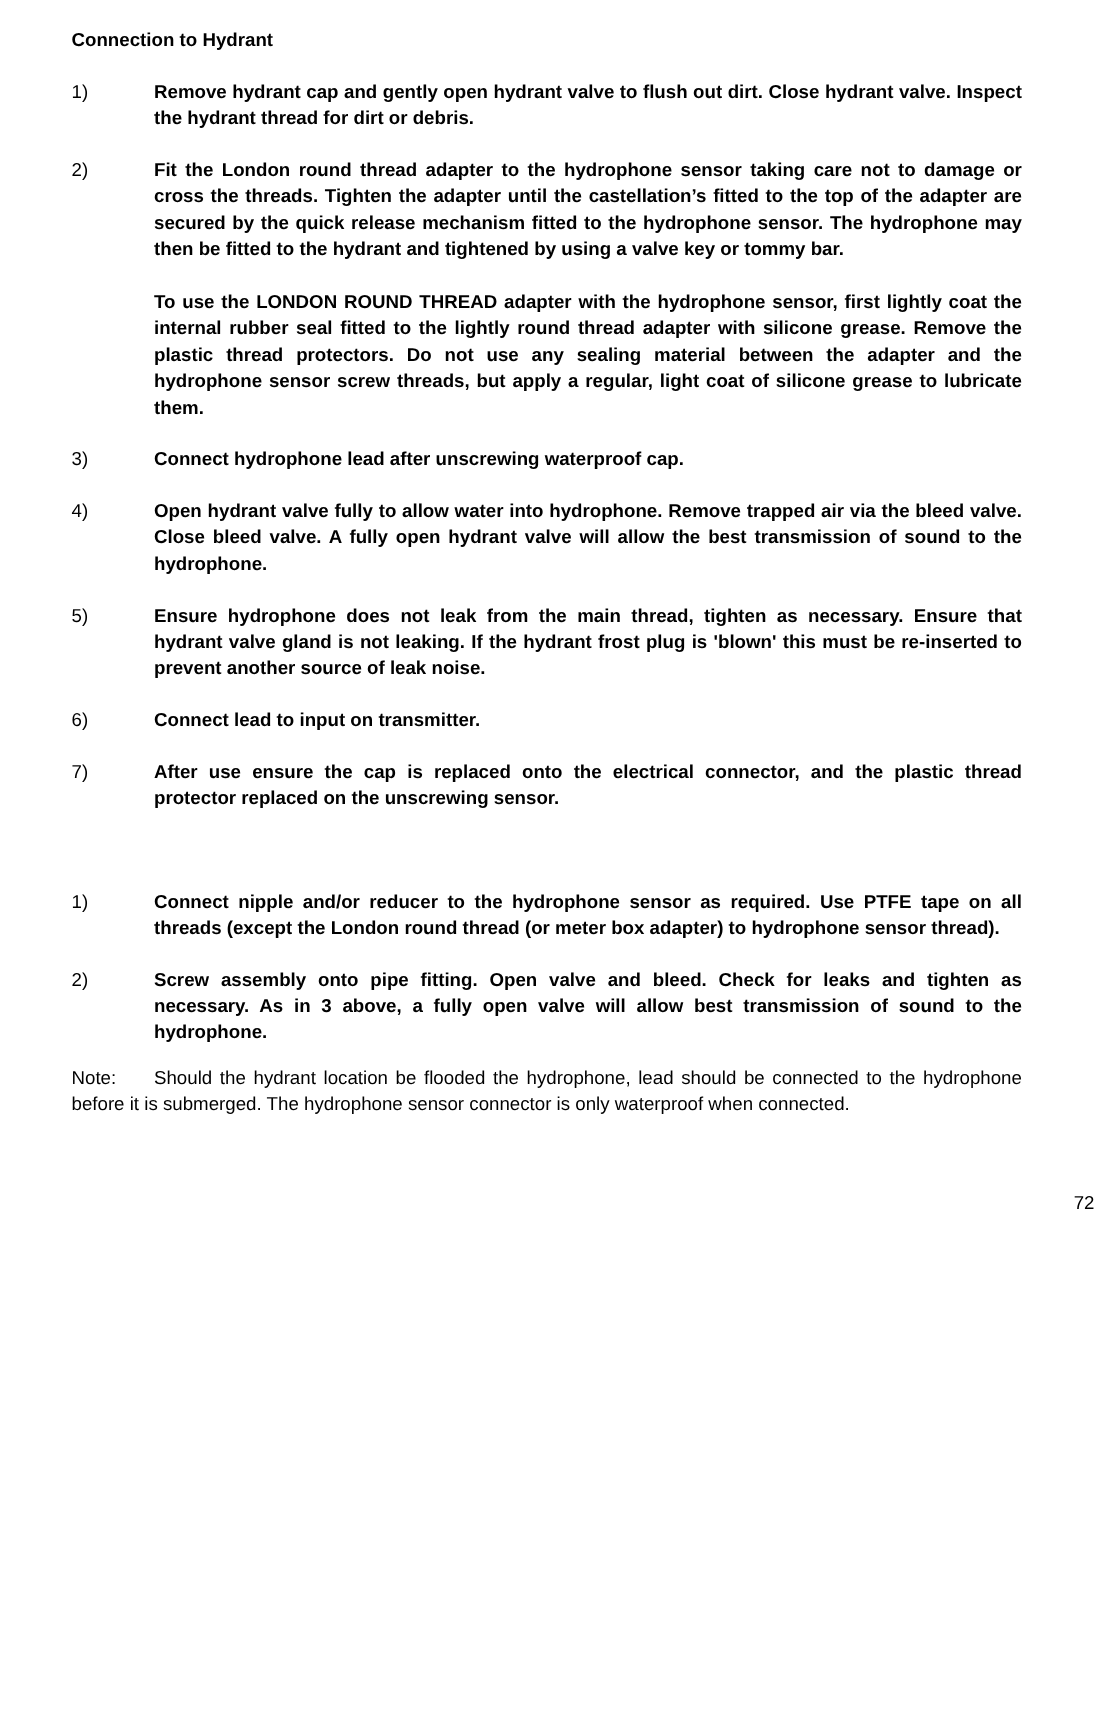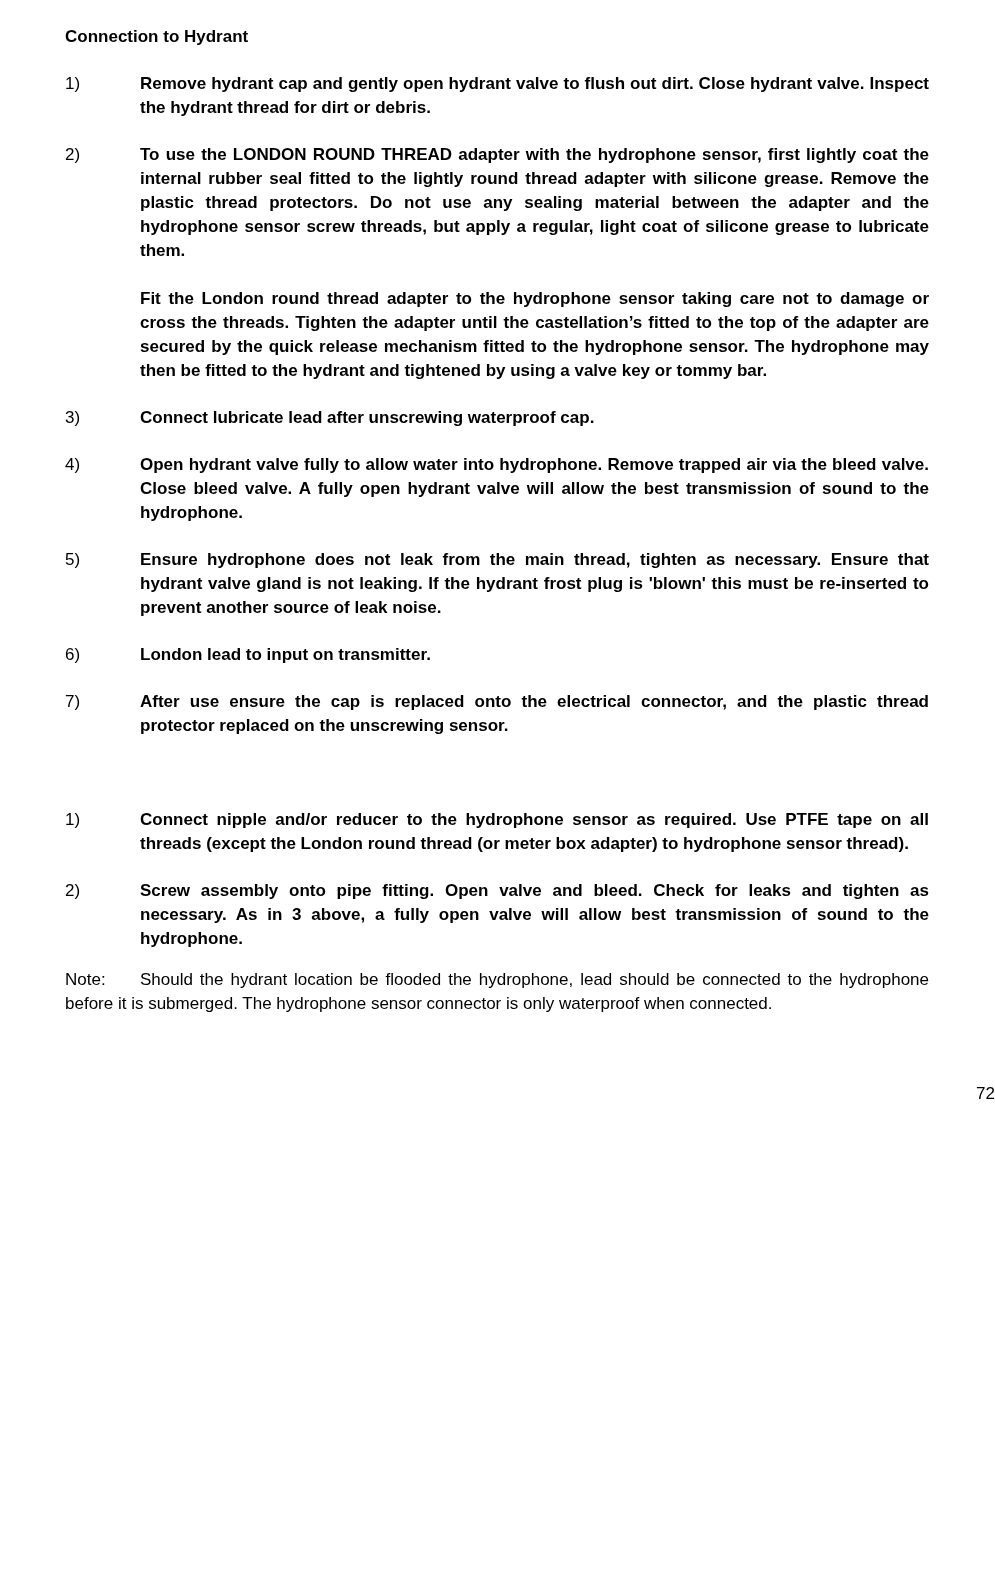--- a/index.html
+++ b/index.html
@@ -78,50 +78,50 @@
     <div class="item">
       <span class="item-num">1)</span>
       <div class="item-body">
         <p>Remove hydrant cap and gently open hydrant valve to flush out dirt.  Close hydrant valve.  Inspect the hydrant thread for dirt or debris.</p>
       </div>
     </div>
 
     <div class="item">
       <span class="item-num">2)</span>
       <div class="item-body">
+        <p>Fit the London round thread adapter to the hydrophone sensor taking care not to damage or cross the threads.  Tighten the adapter until the castellation’s fitted to the top of the adapter are secured by the quick release mechanism fitted to the hydrophone sensor.  The hydrophone may then be fitted to the hydrant and tightened by using a valve key or tommy bar.</p>
         <p>To use the LONDON ROUND THREAD adapter with the hydrophone sensor, first lightly coat the internal rubber seal fitted to the lightly round thread adapter with silicone grease.  Remove the plastic thread protectors.  Do not use any sealing material between the adapter and the hydrophone sensor screw threads, but apply a regular, light coat of silicone grease to lubricate them.</p>
-        <p>Fit the London round thread adapter to the hydrophone sensor taking care not to damage or cross the threads.  Tighten the adapter until the castellation’s fitted to the top of the adapter are secured by the quick release mechanism fitted to the hydrophone sensor.  The hydrophone may then be fitted to the hydrant and tightened by using a valve key or tommy bar.</p>
       </div>
     </div>
 
     <div class="item">
       <span class="item-num">3)</span>
       <div class="item-body">
-        <p>Connect lubricate lead after unscrewing waterproof cap.</p>
+        <p>Connect hydrophone lead after unscrewing waterproof cap.</p>
       </div>
     </div>
 
     <div class="item">
       <span class="item-num">4)</span>
       <div class="item-body">
         <p>Open hydrant valve fully to allow water into hydrophone.  Remove trapped air via the bleed valve.  Close bleed valve.  A fully open hydrant valve will allow the best transmission of sound to the hydrophone.</p>
       </div>
     </div>
 
     <div class="item">
       <span class="item-num">5)</span>
       <div class="item-body">
         <p>Ensure hydrophone does not leak from the main thread, tighten as necessary.  Ensure that hydrant valve gland is not leaking. If the hydrant frost plug is 'blown' this must be re-inserted to prevent another source of leak noise.</p>
       </div>
     </div>
 
     <div class="item">
       <span class="item-num">6)</span>
       <div class="item-body">
-        <p>London lead to input on transmitter.</p>
+        <p>Connect lead to input on transmitter.</p>
       </div>
     </div>
 
     <div class="item">
       <span class="item-num">7)</span>
       <div class="item-body">
         <p>After use ensure the cap is replaced onto the electrical connector, and the plastic thread protector replaced on the unscrewing sensor.</p>
       </div>
     </div>
   </div>

